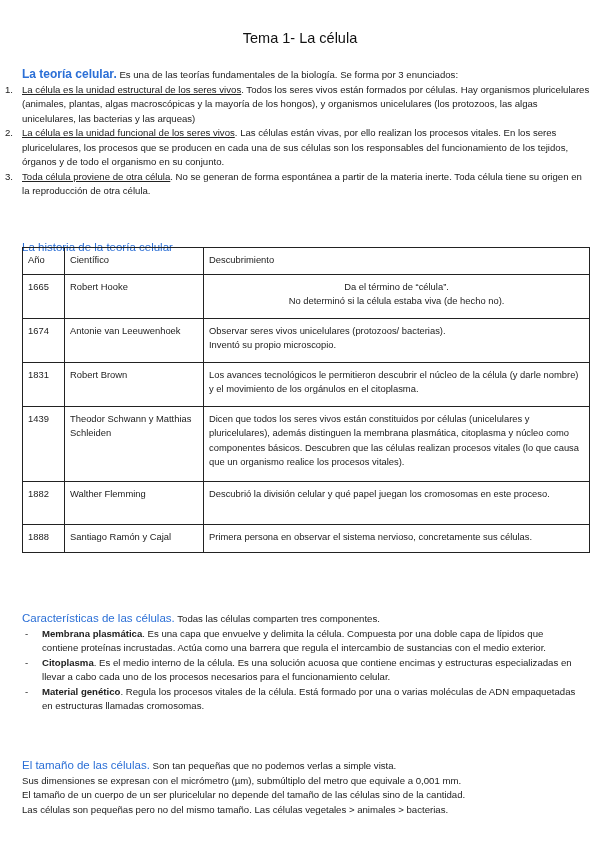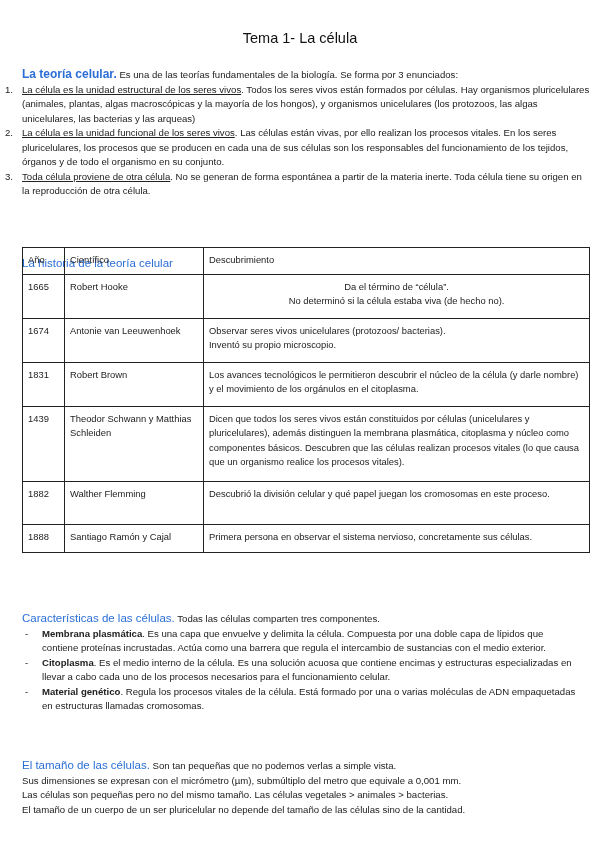--- a/index.html
+++ b/index.html
@@ -1,21 +1,21 @@
 <!DOCTYPE html>
 <html><head>
 <meta charset="utf-8">
 <style>
   html, body { margin:0; padding:0; background:#ffffff; }
   body { width:600px; height:848px; position:relative; overflow:hidden;
          font-family:"Liberation Sans", "DejaVu Sans", sans-serif; color:#1a1a1a; }
   .abs { position:absolute; }
   .title { left:0; width:600px; top:30px; text-align:center; font-size:14.5px; color:#111; }
   .para { font-size:9.6px; line-height:14.5px; color:#222; }
-  .h-blue { color:#2b6fd6;margin-top:16px; }
+  .h-blue { color:#2b6fd6; }
   .h-strong { font-weight:bold; font-size:12px; }
   .h-normal { font-size:11.5px; }
   .u { text-decoration:underline; }
   ol.enum { margin:0; padding:0; list-style:none; }
   ol.enum li { position:relative; padding-left:17px; }
   ol.enum li .num { position:absolute; left:0; top:0; }
   ul.bullets { margin:0; padding:0; list-style:none; }
   ul.bullets li { position:relative; padding-left:20px; }
   ul.bullets li .dash { position:absolute; left:3px; top:0; }
   table.hist { border-collapse:collapse; position:absolute; left:22px; top:247px; width:568px;
@@ -93,15 +93,15 @@
     <li><span class="dash">-</span><b>Citoplasma</b><span>. Es el medio interno de la célula. Es una solución acuosa que contiene encimas y estructuras especializadas en llevar a cabo cada uno de los procesos necesarios para el funcionamiento celular.</span></li>
     <li><span class="dash">-</span><b>Material genético</b><span>. Regula los procesos vitales de la célula. Está formado por una o varias moléculas de ADN empaquetadas en estructuras llamadas cromosomas.</span></li>
   </ul>
 </div>
 
 <div class="abs para" style="left:22px; top:758px; width:570px;">
   <div>
     <span class="h-blue h-normal">El tamaño de las células.</span><span> Son tan pequeñas que no podemos verlas a simple vista.</span>
   </div>
   <div>Sus dimensiones se expresan con el micrómetro (µm), submúltiplo del metro que equivale a 0,001 mm.</div>
+  <div>El tamaño de un cuerpo de un ser pluricelular no depende del tamaño de las células sino de la cantidad.</div>
   <div>Las células son pequeñas pero no del mismo tamaño. Las células vegetales &gt; animales &gt; bacterias.</div>
-  <div>El tamaño de un cuerpo de un ser pluricelular no depende del tamaño de las células sino de la cantidad.</div>
 </div>
 
 </body></html>

